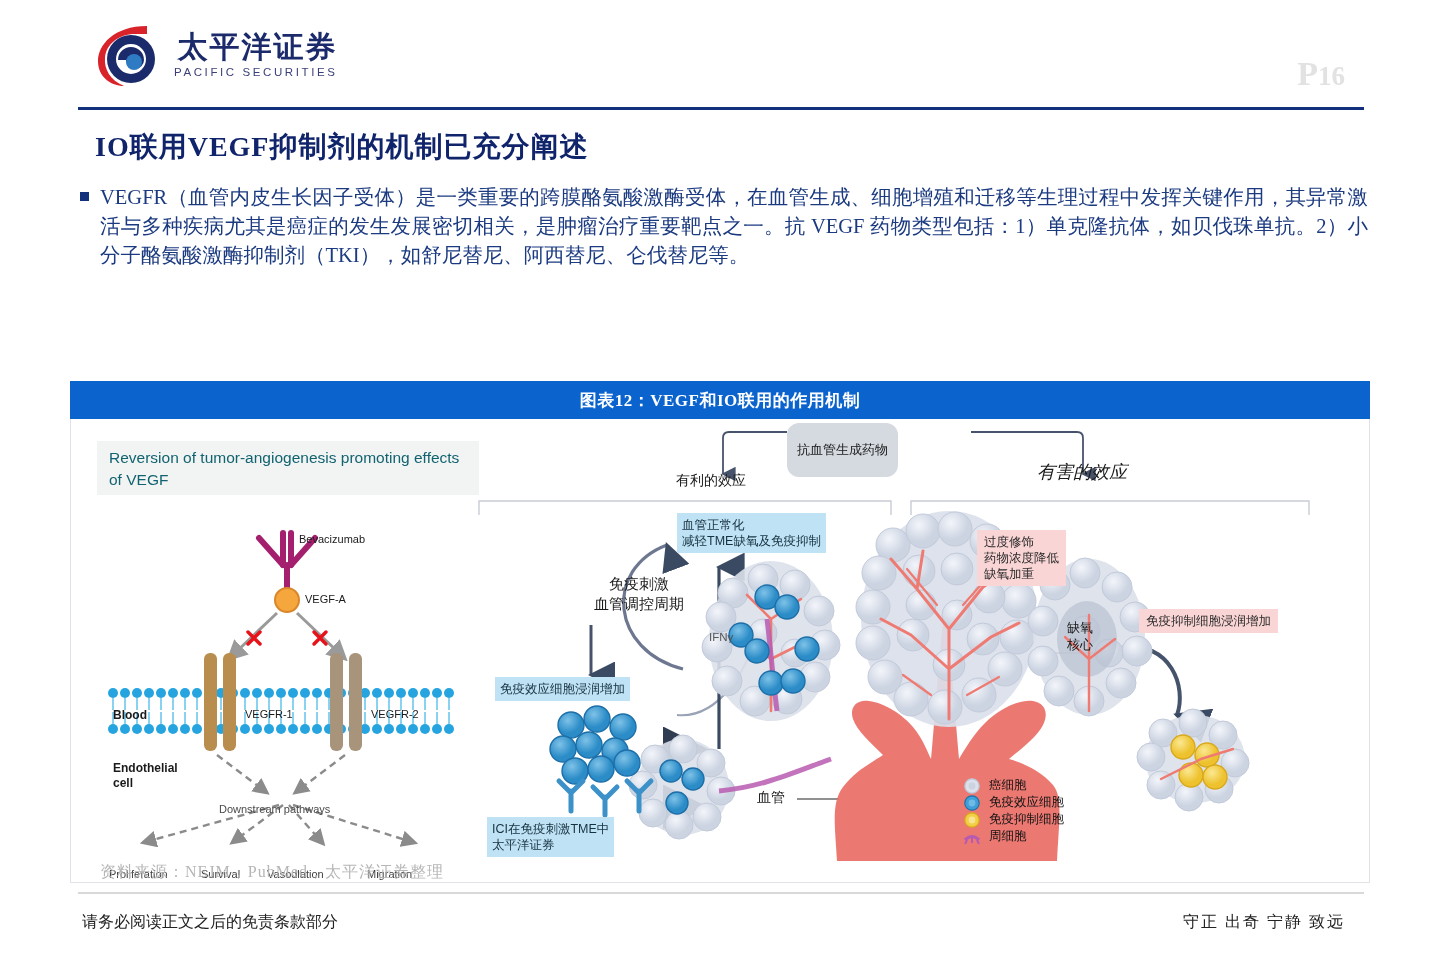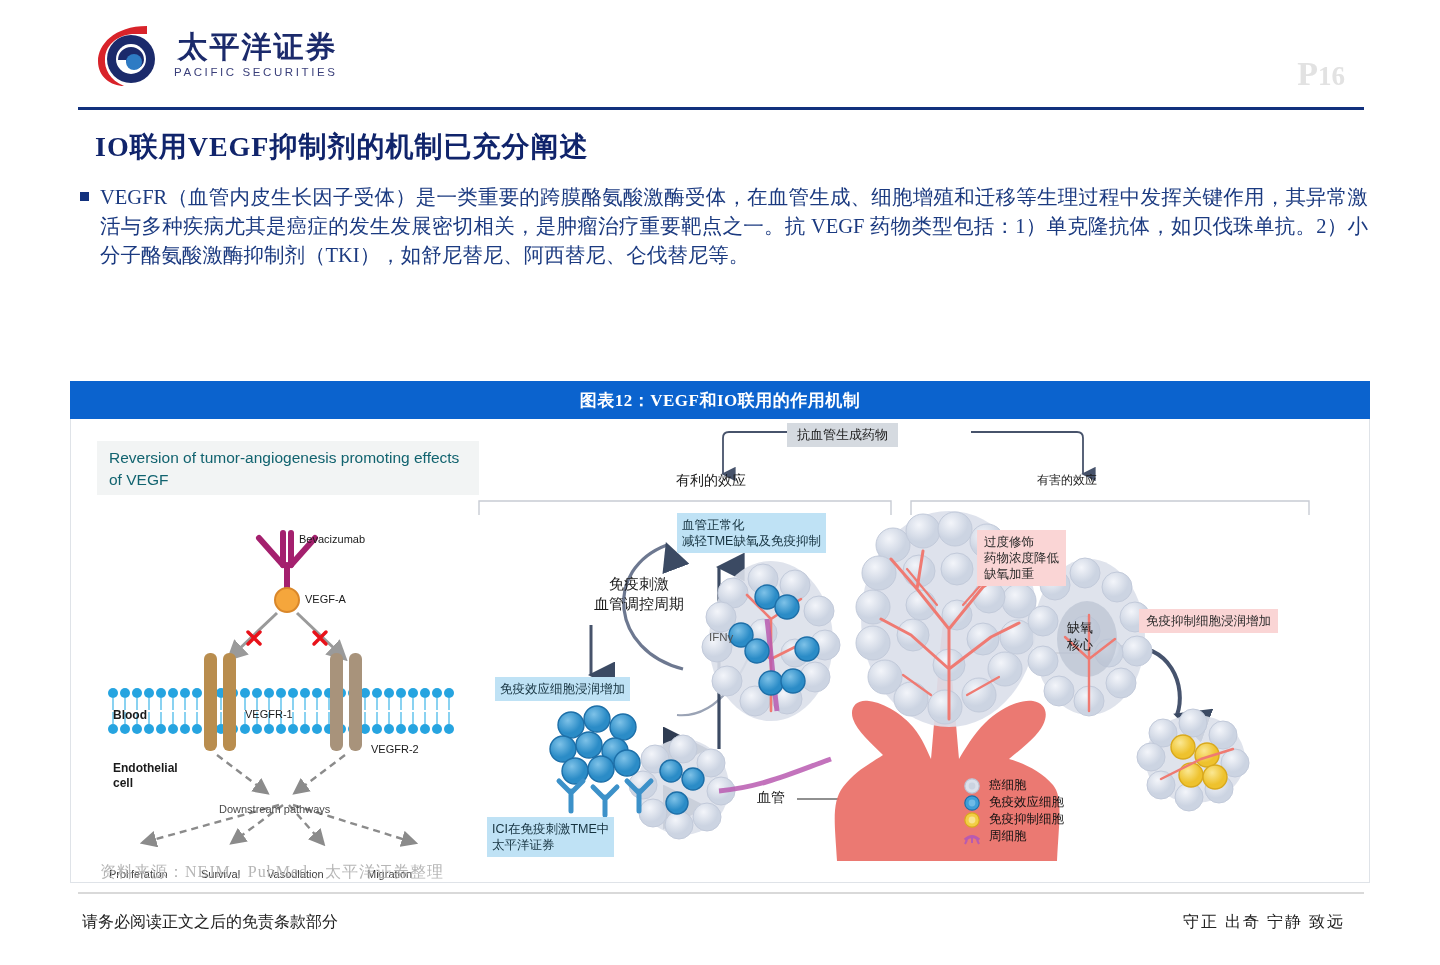--- a/index.html
+++ b/index.html
@@ -55,21 +55,21 @@
   
   .rf { position:absolute; left:400px; top:0px; width:900px; height:464px; }
   .cnlab { position:absolute; font-family:"Liberation Sans", sans-serif; color:#1a1a1a; }
   .tagblue { position:absolute; background:#bfe2f5; color:#15323f;
              font-family:"Liberation Sans", sans-serif; font-size:12.5px; line-height:16px;
              padding:4px 5px; }
   .tagpink { position:absolute; background:#fad5d5; color:#2b2b2b;
              font-family:"Liberation Sans", sans-serif; font-size:12.5px; line-height:16px;
              padding:4px 7px; }
   .taggray { position:absolute; background:#d5dae0; color:#1a1a1a;
-             font-family:"Liberation Sans", sans-serif; font-size:13px; padding:3px 10px; }
+             font-family:"Liberation Sans", sans-serif; font-size:13px; padding:18px 10px;border-radius:12px; }
   .legend { position:absolute; left:492px; top:358px; }
   .legend-row { display:flex; align-items:center; height:17px; gap:8px;text-align:center; }
   .legend-txt { font-family:"Liberation Sans", sans-serif; font-size:12.5px; color:#111; }
 
   
   .source { position:absolute; left:100px; top:862px; font-size:16px; color:#b6b6b6;
             font-family:"Liberation Serif", serif; letter-spacing:1px; }
   .src-rule { position:absolute; left:78px; top:892px; width:1286px; height:2px; background:#d9d9d9; }
 
   
@@ -243,21 +243,21 @@
           <path d="M192 312 L62 348" marker-end="url(#da)"></path>
           <path d="M196 312 L150 346" marker-end="url(#da)"></path>
           <path d="M202 312 L232 346" marker-end="url(#da)"></path>
           <path d="M206 312 L322 348" marker-end="url(#da)"></path>
         </g>
       </svg>
 
       <div class="lab lab-b" style="left:26px; top:277px;">Blood</div>
       <div class="lab lab-b" style="left:26px; top:330px; width:80px; line-height:15px;">Endothelial cell</div>
       <div class="lab" style="left:158px; top:277px;">VEGFR-1</div>
-      <div class="lab" style="left:284px; top:277px;margin-top:35px;">VEGFR-2</div>
+      <div class="lab" style="left:284px; top:277px;">VEGFR-2</div>
       <div class="lab" style="left:212px; top:102px;">Bevacizumab</div>
       <div class="lab" style="left:218px; top:162px;">VEGF-A</div>
       <div class="lab" style="left:132px; top:372px; color:#4a4a4a;">Downstream pathways</div>
       <div class="lab" style="left:22px; top:437px; color:#3d3d3d;">Proliferation</div>
       <div class="lab" style="left:114px; top:437px; color:#3d3d3d;">Survival</div>
       <div class="lab" style="left:180px; top:437px; color:#3d3d3d;">Vasodlation</div>
       <div class="lab" style="left:280px; top:437px; color:#3d3d3d;">Migration</div>
     </div>
 
     <div class="rf">
@@ -496,21 +496,21 @@
 
         <g stroke="#3c91c9" stroke-width="5" fill="none" stroke-linecap="round">
           <path d="M100 372 L100 392 M88 362 L100 374 M112 362 L100 374"></path>
           <path d="M134 378 L134 396 M122 368 L134 380 M146 368 L134 380"></path>
           <path d="M168 372 L168 392 M156 362 L168 374 M180 362 L168 374"></path>
         </g>
       </svg>
 
       <div class="taggray" style="left:316px; top:4px;">抗血管生成药物</div>
       <div class="cnlab" style="left:205px; top:53px; font-size:14px;">有利的效应</div>
-      <div class="cnlab" style="left:566px; top:53px; font-size:12px;">有害的效应</div>
+      <div class="cnlab" style="left:566px; top:41px; font-size:18px;font-style:italic;">有害的效应</div>
 
       <div class="cnlab" style="left:108px; top:155px; font-size:15px; line-height:20px; white-space:pre-line; text-align:center; width:120px;">免疫刺激
 血管调控周期</div>
       <div class="cnlab" style="left:238px; top:212px; font-size:11.5px; color:#555;">IFNγ</div>
 
       <div class="tagblue" style="left:206px; top:94px; white-space:pre-line;">血管正常化
 减轻TME缺氧及免疫抑制</div>
       <div class="tagblue" style="left:24px; top:258px; white-space:pre-line;">免疫效应细胞浸润增加</div>
       <div class="tagblue" style="left:16px; top:398px; white-space:pre-line;">ICI在免疫刺激TME中
 太平洋证券</div>

